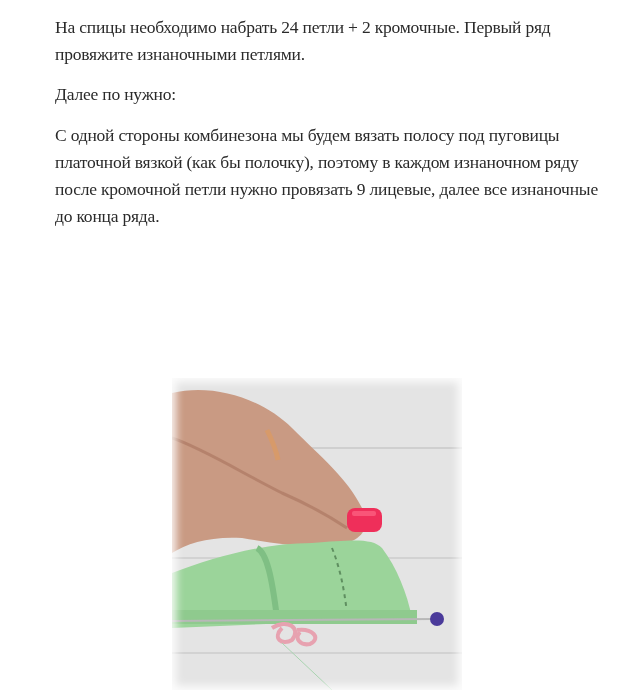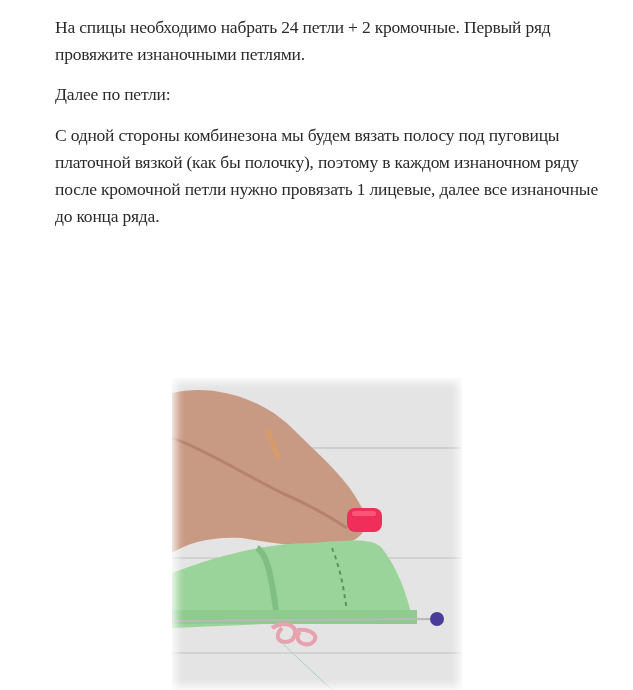--- a/index.html
+++ b/index.html
@@ -47,24 +47,24 @@
       inset: 0;
       pointer-events: none;
       box-shadow: inset 0 0 8px 4px rgba(255,255,255,0.9);
     }
   </style>
 </head>
 <body>
 
 <div class="doc">
   <p class="para intro">На спицы необходимо набрать 24 петли + 2 кромочные. Первый ряд провяжите изнаночными петлями.</p>
-  <p class="para">Далее по петли:</p>
+  <p class="para">Далее по нужно:</p>
 
 
-  <p class="para">С одной стороны комбинезона мы будем вязать полосу под пуговицы платочной вязкой (как бы полочку), поэтому в каждом изнаночном ряду после кромочной петли нужно провязать 1 лицевые, далее все изнаночные до конца ряда.</p>
+  <p class="para">С одной стороны комбинезона мы будем вязать полосу под пуговицы платочной вязкой (как бы полочку), поэтому в каждом изнаночном ряду после кромочной петли нужно провязать 9 лицевые, далее все изнаночные до конца ряда.</p>
 </div>
 
 <div class="photo">
   <svg width="290" height="312" viewBox="0 0 290 312" xmlns="http://www.w3.org/2000/svg">
 
     <rect x="0" y="0" width="290" height="312" fill="#e4e4e4"></rect>
     <line x1="0" y1="70" x2="290" y2="70" stroke="#cfcfcf" stroke-width="2"></line>
     <line x1="0" y1="180" x2="290" y2="180" stroke="#d2d2d2" stroke-width="2"></line>
     <line x1="0" y1="275" x2="290" y2="275" stroke="#d2d2d2" stroke-width="2"></line>
 

